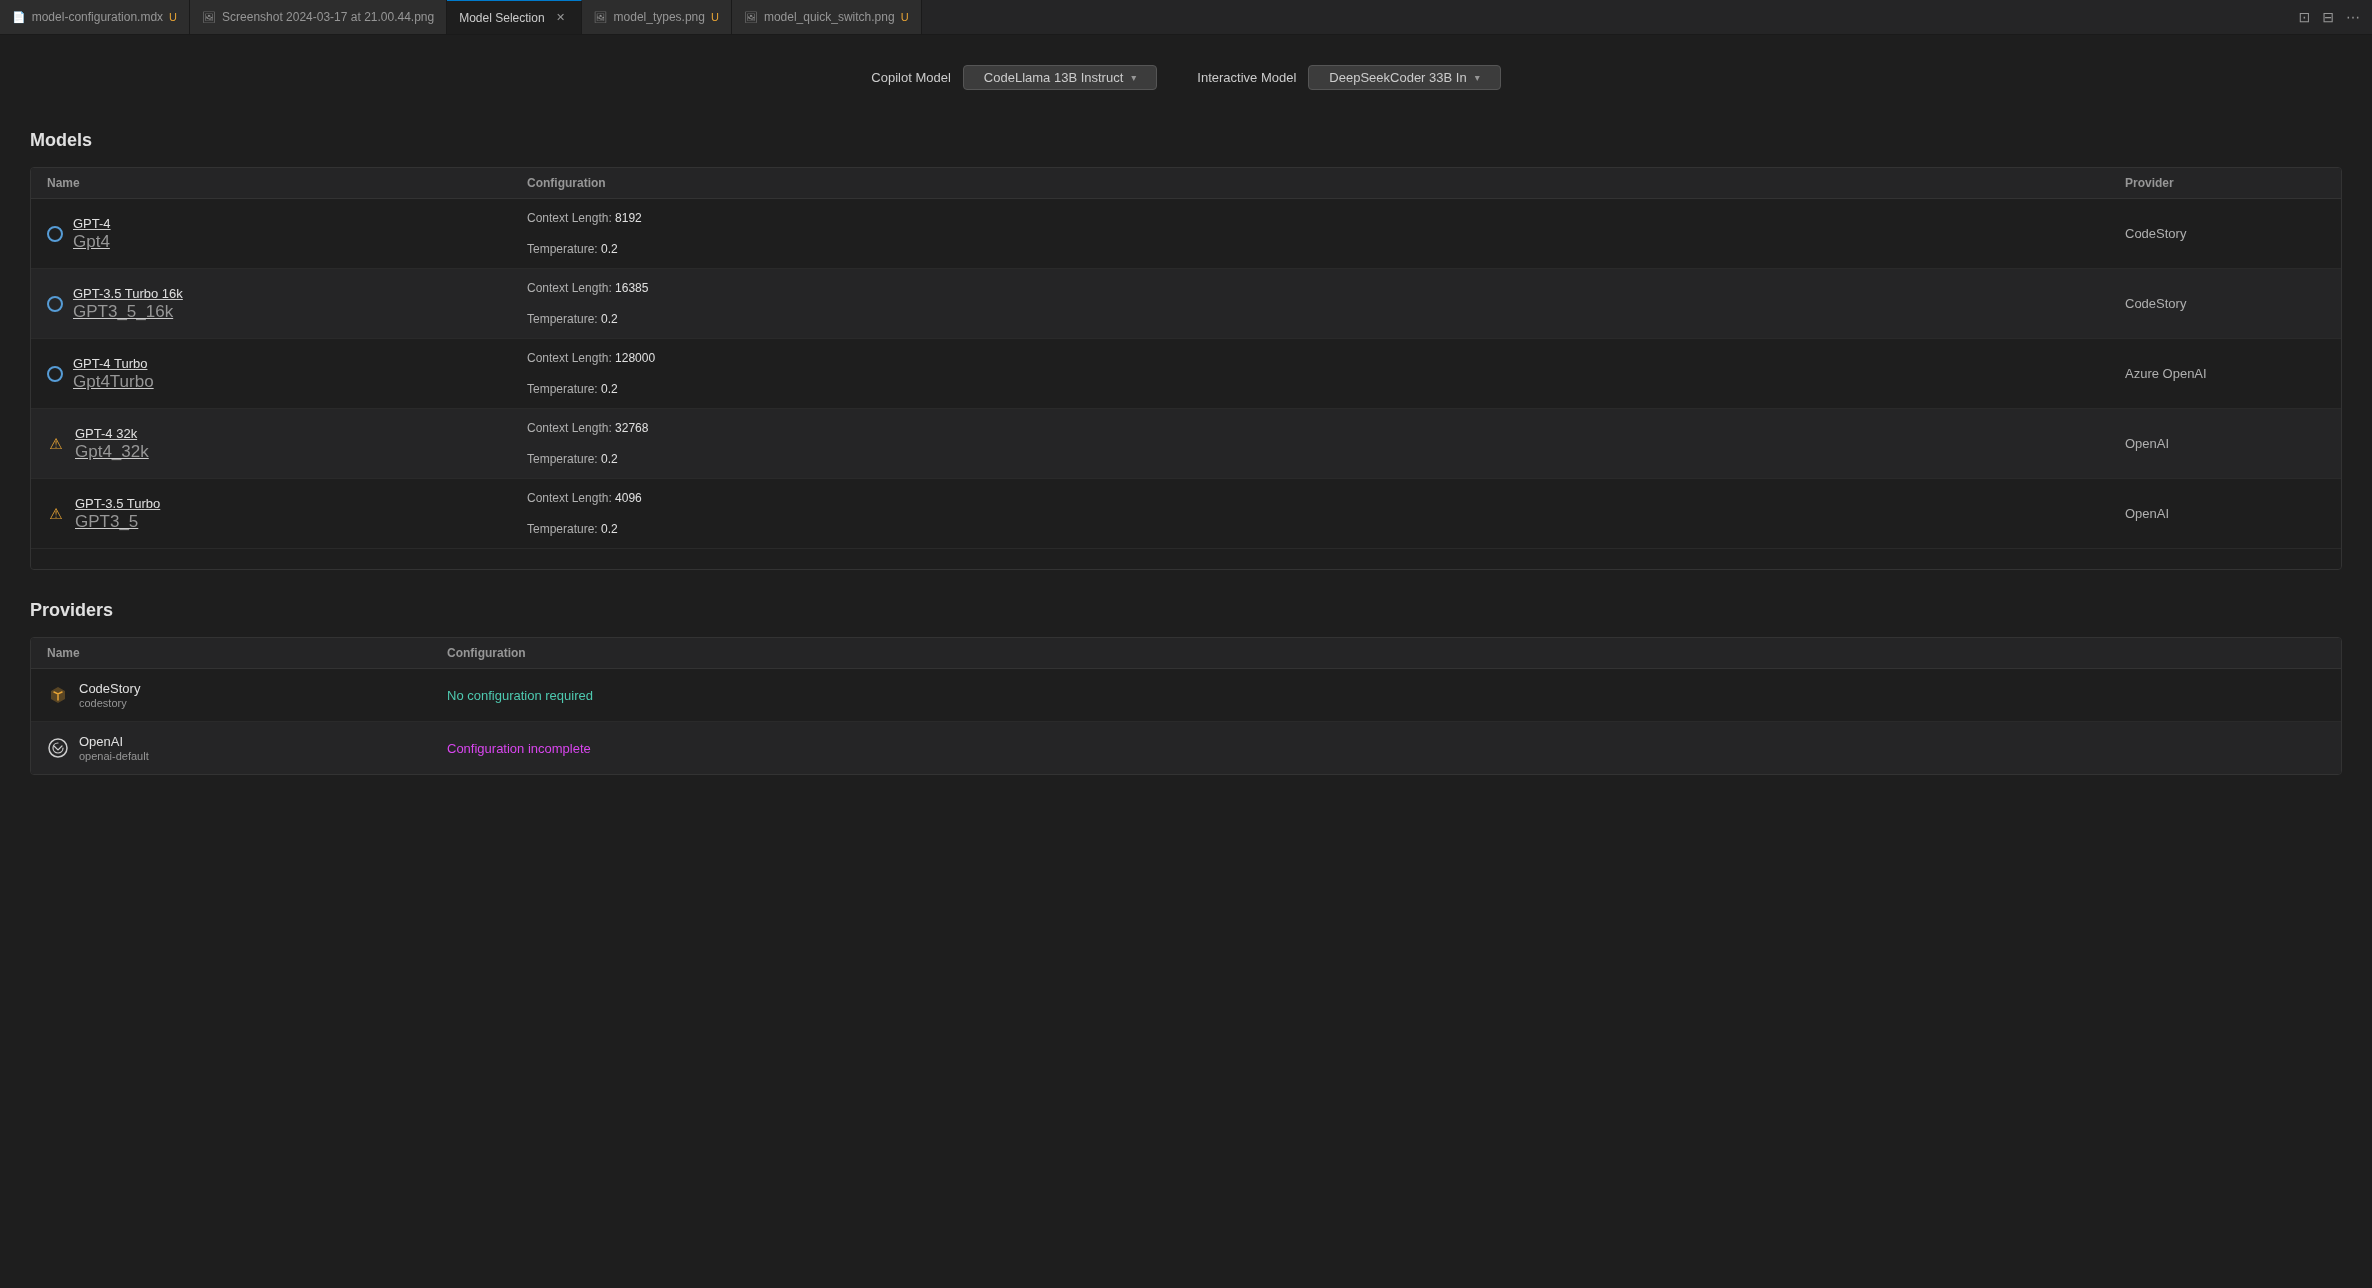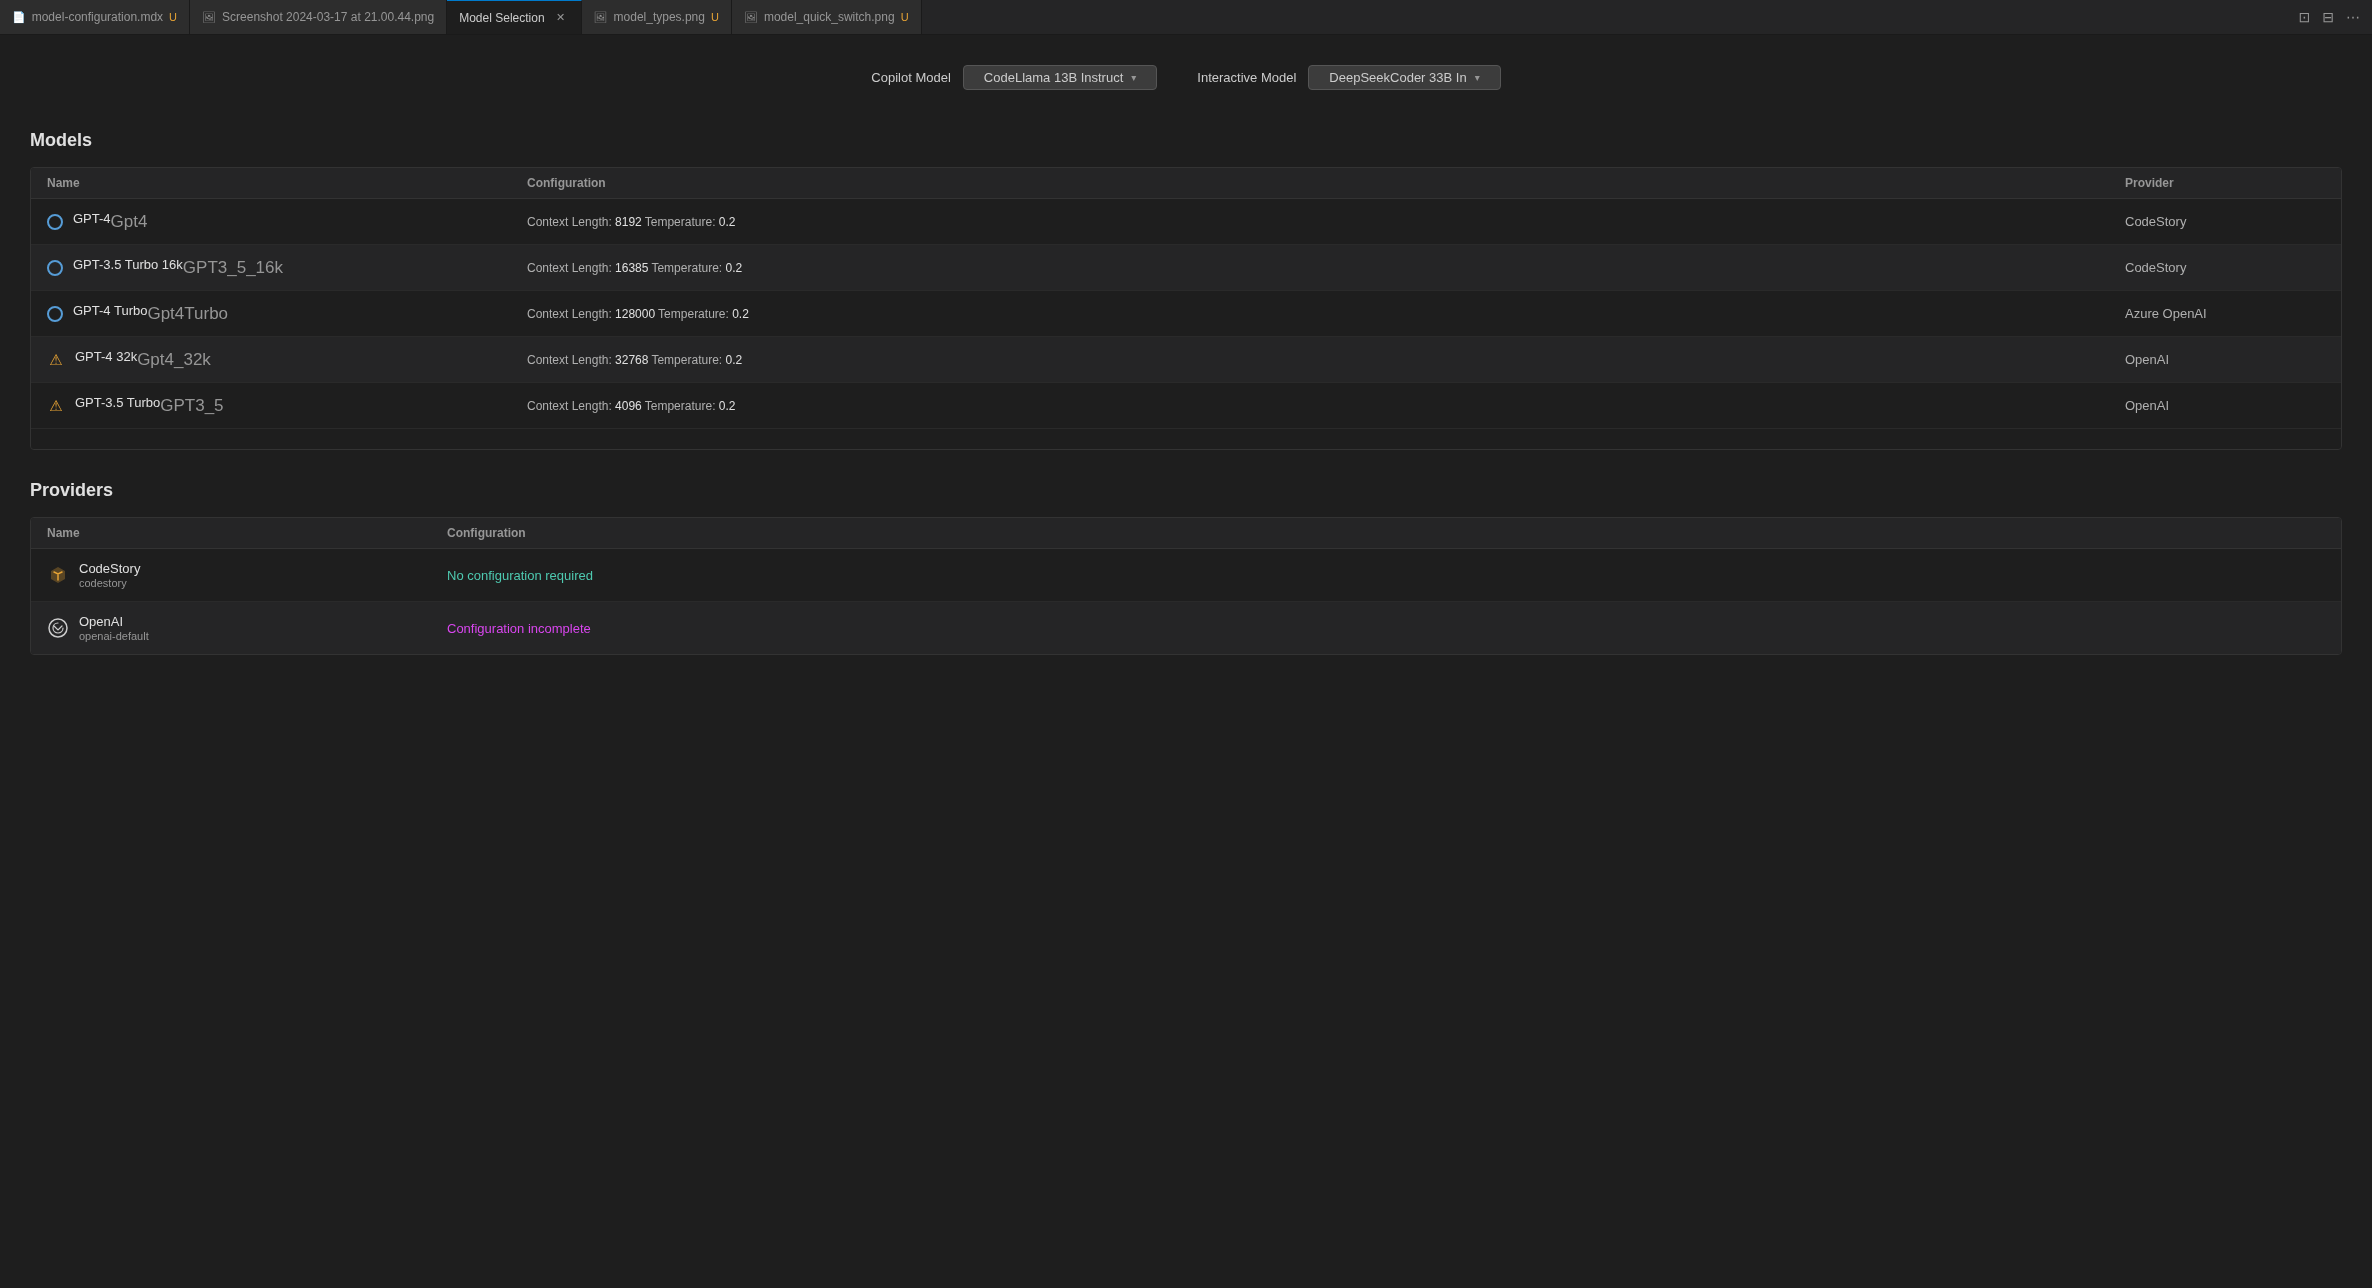--- a/index.html
+++ b/index.html
@@ -172,35 +172,37 @@
       border: 2px solid #569cd6;
       border-radius: 50%;
       background: transparent;
     }
     .model-icon.warning {
       color: #e5a234;
       font-size: 15px;
     }
     .model-names {
       display: flex;
-      flex-direction: row;
+      flex-direction: column;
+      text-decoration: underline;
     }
     .model-name {
       color: #e0e0e0;
       font-size: 13px;
       font-weight: 500;
     }
     .model-id {
       color: #969696;
       font-size: 17px;
       margin-top: 1px;
     }
     .config-cell {
       display: flex;
-      gap: 3px;
+      flex-direction: column;
+      gap: 17px;
     }
     .config-line {
       font-size: 12px;
       color: #b0b0b0;
     }
     .config-line span {
       color: #e0e0e0;
       font-weight: 500;
     }
     .provider-cell {

